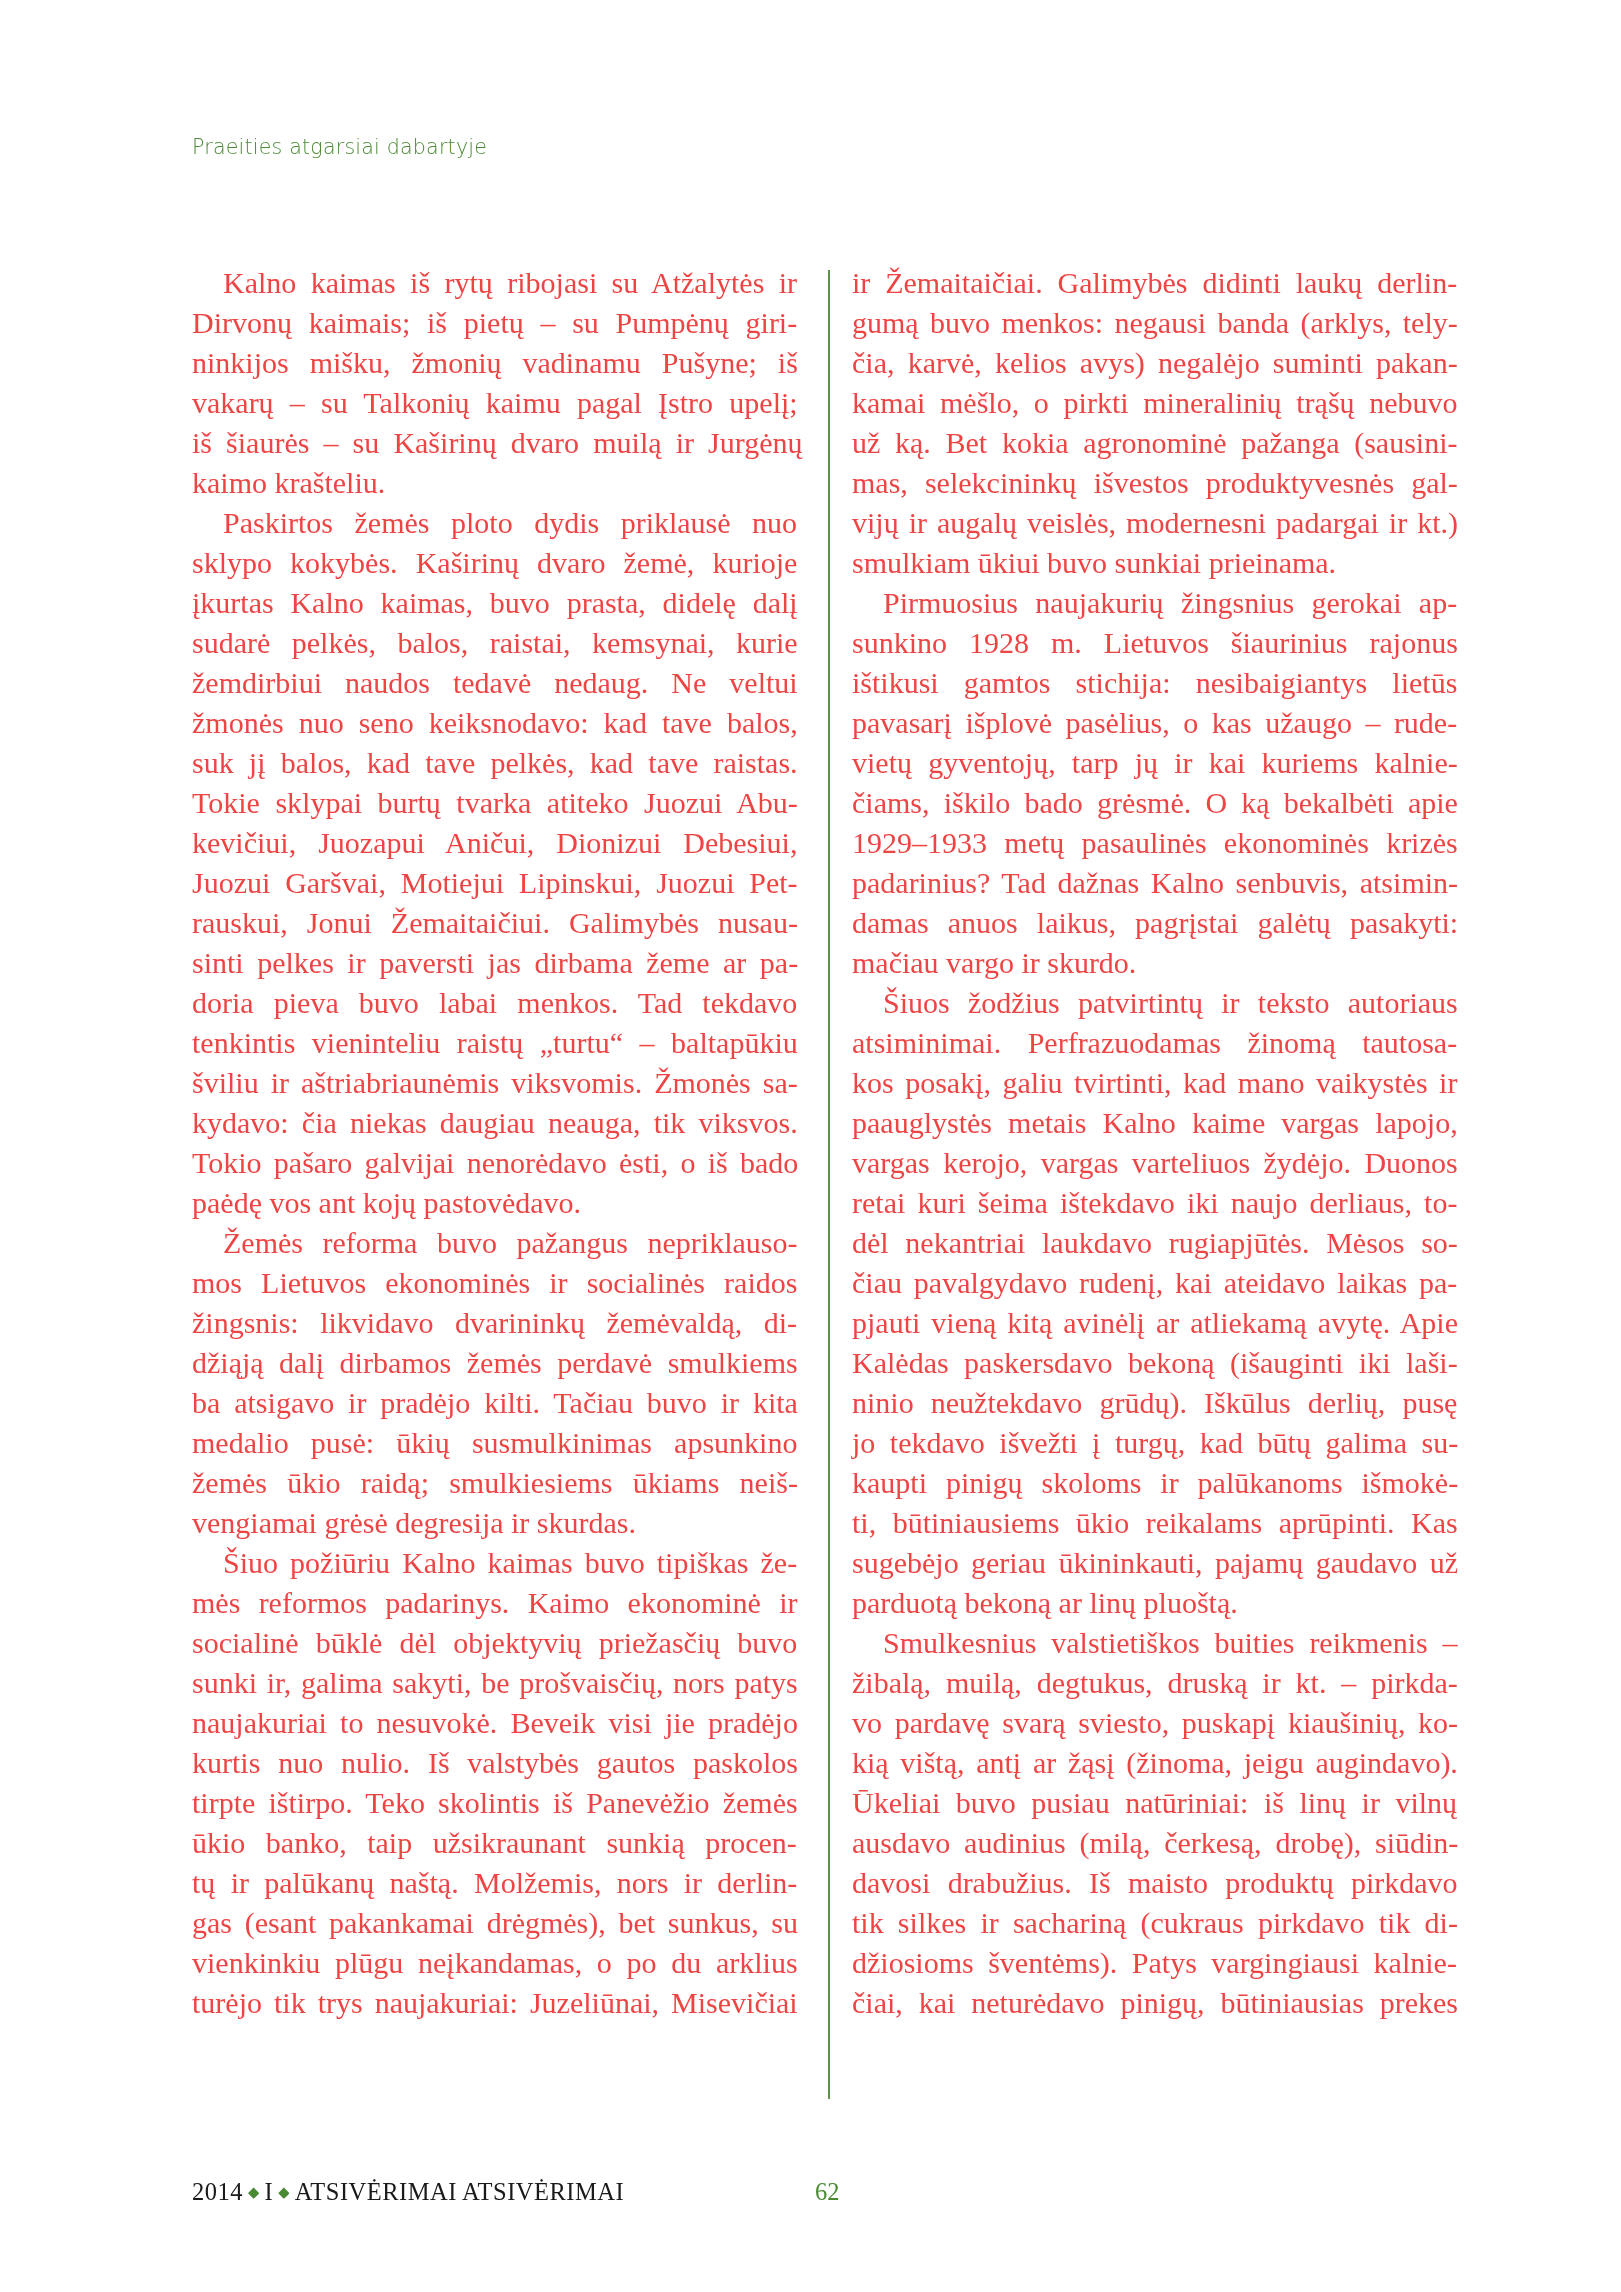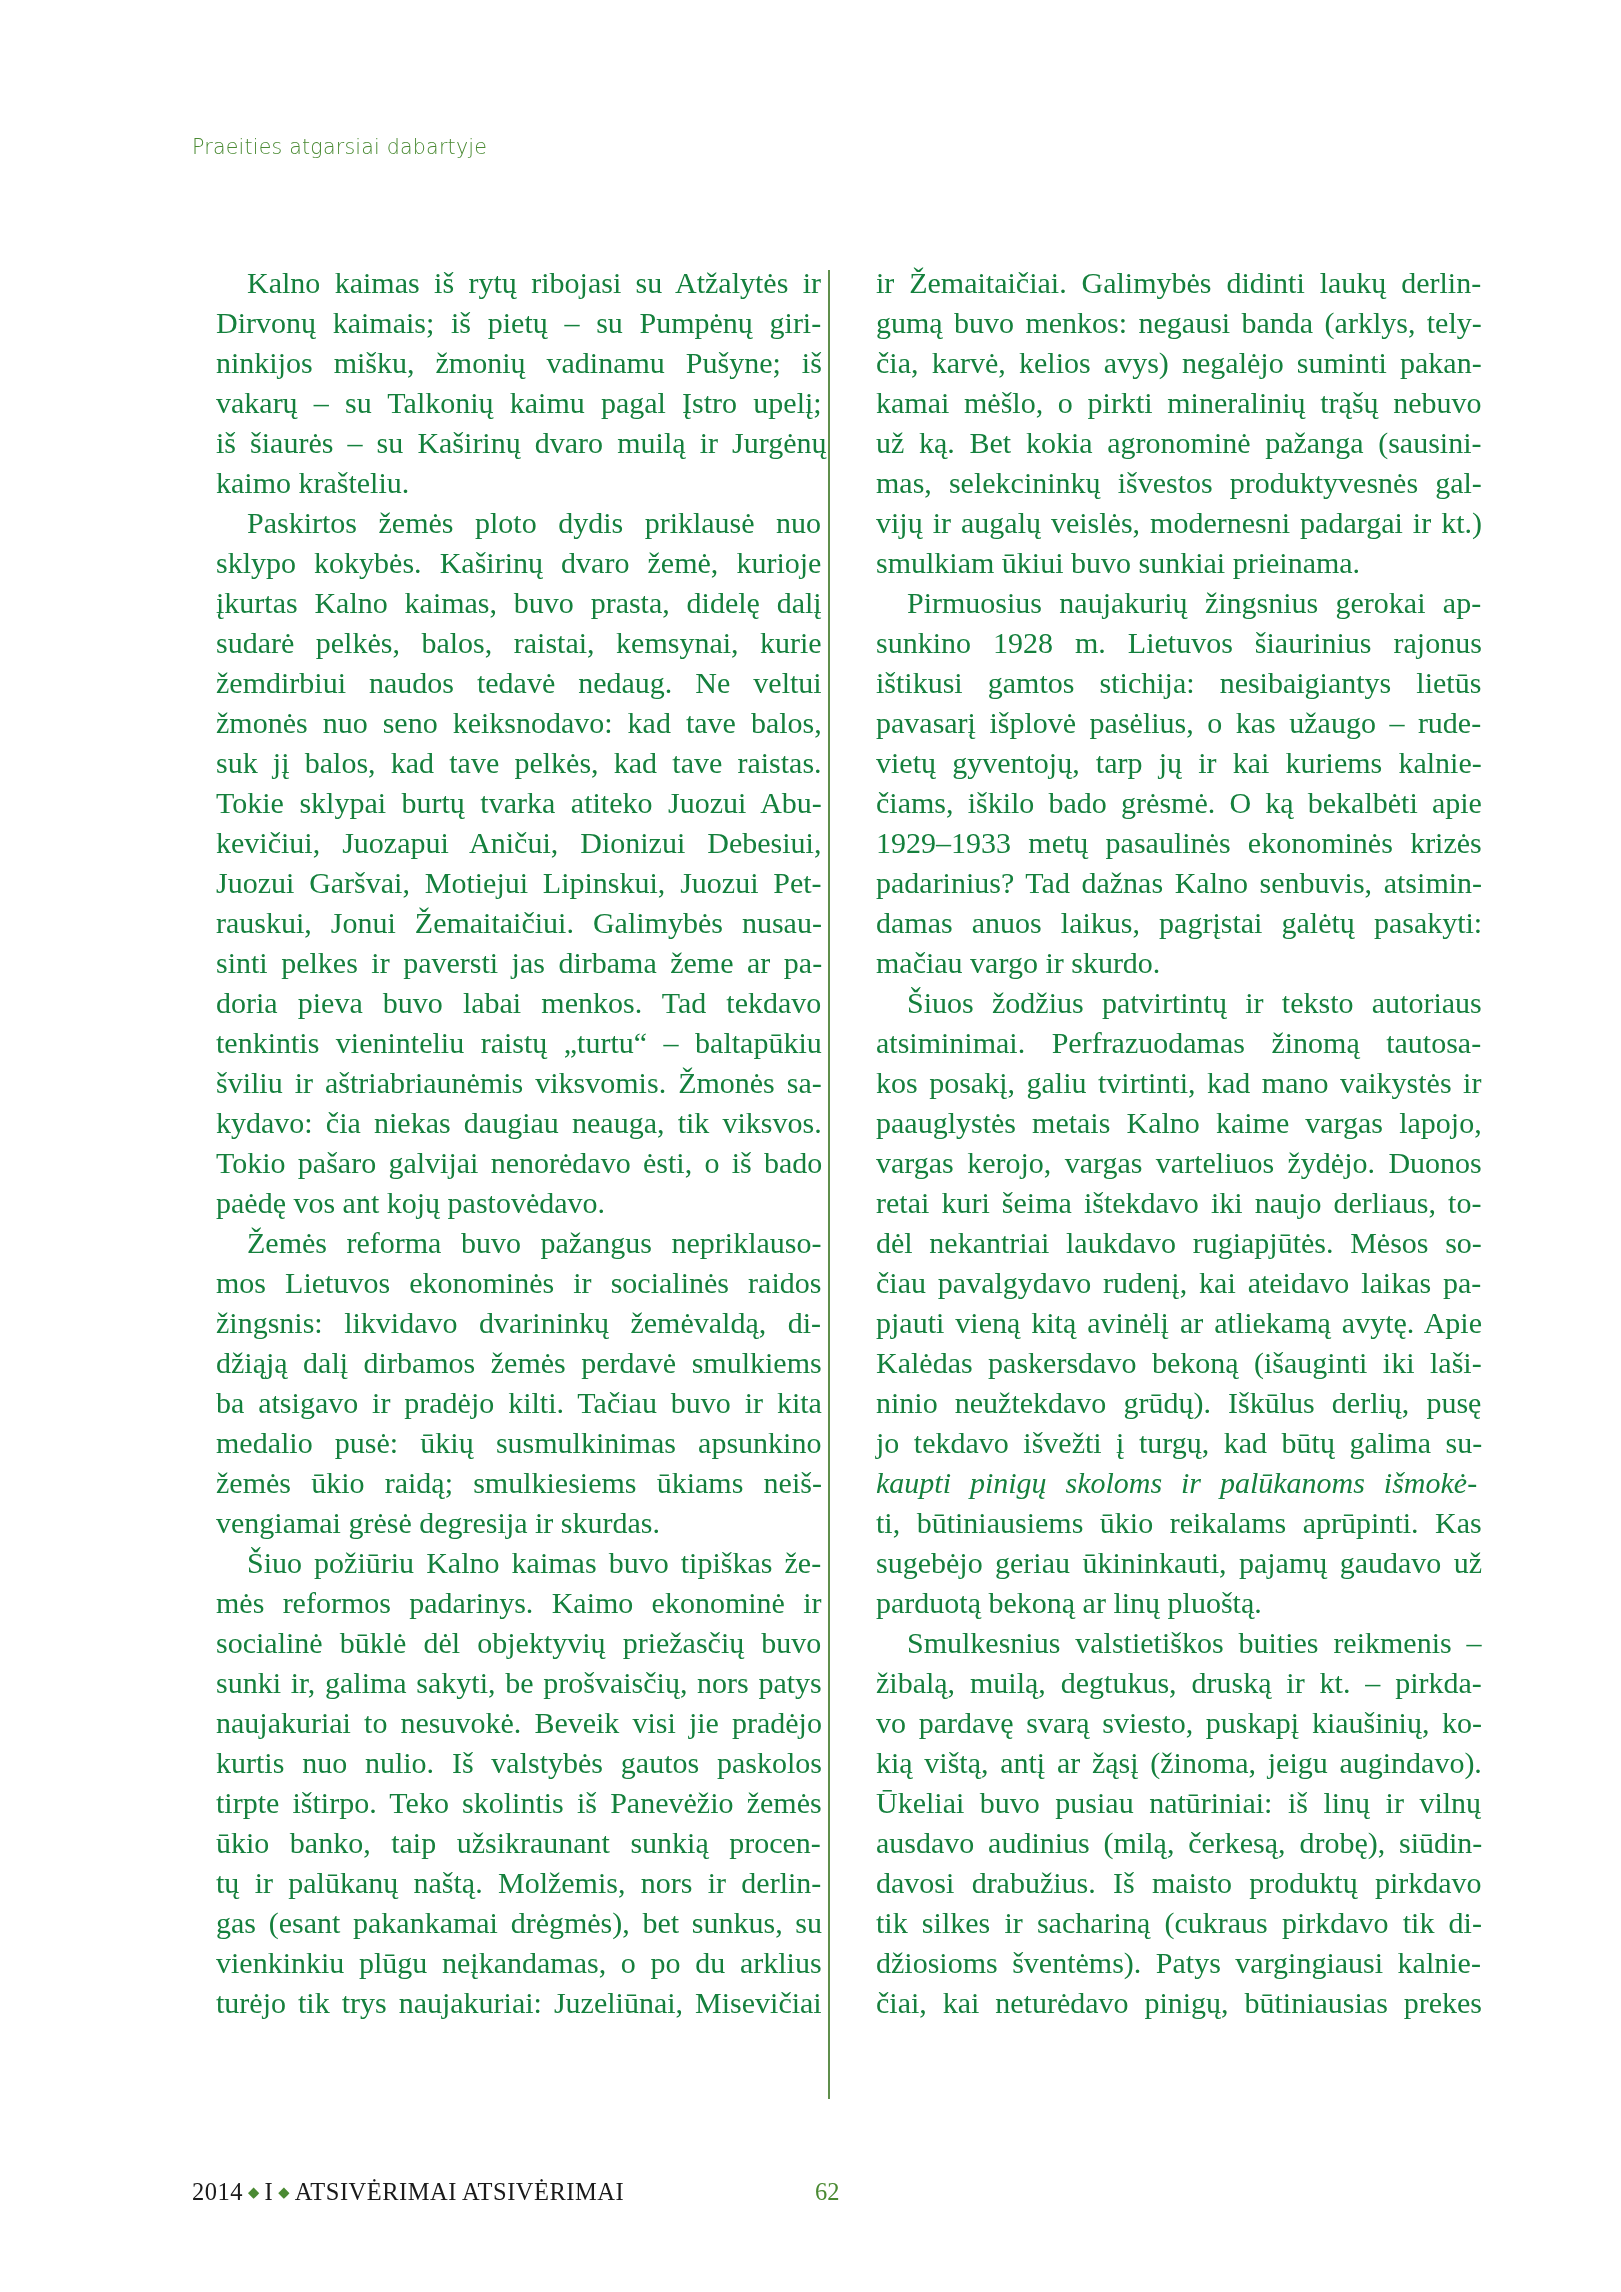--- a/index.html
+++ b/index.html
@@ -5,22 +5,21 @@
     html, body { margin: 0; padding: 0; background: #ffffff; }
     body { width: 1621px; height: 2293px; position: relative; overflow: hidden; }
     .running-head {
       position: absolute; left: 192px; top: 135px;
       font-family: "DejaVu Sans", sans-serif; font-size: 20.6px; font-weight: 300;
       color: #4a8a33; letter-spacing: 0.2px;
     }
     .column {
       position: absolute; top: 263px; width: 604px;
       font-family: "Liberation Serif", serif; font-size: 30px; line-height: 40px;
-      color: #15803d;
-      margin-left: 24px;
+      color: #ef4444;
     }
     .col-left { left: 192px; }
     .col-right { left: 852px; }
     .line { display: block; white-space: nowrap; text-align: justify; text-align-last: justify; height: 40px; overflow: visible; }
     .line.last { text-align-last: left; }
     .line.indent { padding-left: 31px; }
     .divider {
       position: absolute; left: 828px; top: 270px; width: 2px; height: 1829px;
       background: #5f8f4c;
     }
@@ -111,21 +110,21 @@
     <span class="line" style="display: block; width: auto; word-spacing: 4px; text-align: left; text-align-last: left;">kos posakį, galiu tvirtinti, kad mano vaikystės ir</span>
     <span class="line" style="display: block; width: auto; word-spacing: 8.6px; text-align: left; text-align-last: left;">paauglystės metais Kalno kaime vargas lapojo,</span>
     <span class="line" style="display: block; width: auto; word-spacing: 5.9px; text-align: left; text-align-last: left;">vargas kerojo, vargas varteliuos žydėjo. Duonos</span>
     <span class="line" style="display: block; width: auto; word-spacing: 4.6px; text-align: left; text-align-last: left;">retai kuri šeima ištekdavo iki naujo derliaus, to-</span>
     <span class="line" style="display: block; width: auto; word-spacing: 9.2px; text-align: left; text-align-last: left;">dėl nekantriai laukdavo rugiapjūtės. Mėsos so-</span>
     <span class="line" style="display: block; width: auto; word-spacing: 4.4px; text-align: left; text-align-last: left;">čiau pavalgydavo rudenį, kai ateidavo laikas pa-</span>
     <span class="line" style="display: block; width: auto; word-spacing: 3.5px; text-align: left; text-align-last: left;">pjauti vieną kitą avinėlį ar atliekamą avytę. Apie</span>
     <span class="line" style="display: block; width: auto; word-spacing: 8px; text-align: left; text-align-last: left;">Kalėdas paskersdavo bekoną (išauginti iki laši-</span>
     <span class="line" style="display: block; width: auto; word-spacing: 9.6px; text-align: left; text-align-last: left;">ninio neužtekdavo grūdų). Iškūlus derlių, pusę</span>
     <span class="line" style="display: block; width: auto; word-spacing: 7px; text-align: left; text-align-last: left;">jo tekdavo išvežti į turgų, kad būtų galima su-</span>
-    <span class="line" style="display: block; width: auto; word-spacing: 11.4px; text-align: left; text-align-last: left; font-style: italic;">kaupti pinigų skoloms ir palūkanoms išmokė-</span>
+    <span class="line" style="display: block; width: auto; word-spacing: 11.4px; text-align: left; text-align-last: left;">kaupti pinigų skoloms ir palūkanoms išmokė-</span>
     <span class="line" style="display: block; width: auto; word-spacing: 9px; text-align: left; text-align-last: left;">ti, būtiniausiems ūkio reikalams aprūpinti. Kas</span>
     <span class="line" style="display: block; width: auto; word-spacing: 4.9px; text-align: left; text-align-last: left;">sugebėjo geriau ūkininkauti, pajamų gaudavo už</span>
     <span class="line last">parduotą bekoną ar linų pluoštą.</span>
     <span class="line indent" style="display: block; width: auto; word-spacing: 7.4px; text-align: left; text-align-last: left;">Smulkesnius valstietiškos buities reikmenis –</span>
     <span class="line" style="display: block; width: auto; word-spacing: 7.4px; text-align: left; text-align-last: left;">žibalą, muilą, degtukus, druską ir kt. – pirkda-</span>
     <span class="line" style="display: block; width: auto; word-spacing: 5.2px; text-align: left; text-align-last: left;">vo pardavę svarą sviesto, puskapį kiaušinių, ko-</span>
     <span class="line" style="display: block; width: auto; word-spacing: 4.2px; text-align: left; text-align-last: left;">kią vištą, antį ar žąsį (žinoma, jeigu augindavo).</span>
     <span class="line" style="display: block; width: auto; word-spacing: 8px; text-align: left; text-align-last: left;">Ūkeliai buvo pusiau natūriniai: iš linų ir vilnų</span>
     <span class="line" style="display: block; width: auto; word-spacing: 6.3px; text-align: left; text-align-last: left;">ausdavo audinius (milą, čerkesą, drobę), siūdin-</span>
     <span class="line" style="display: block; width: auto; word-spacing: 9.8px; text-align: left; text-align-last: left;">davosi drabužius. Iš maisto produktų pirkdavo</span>

